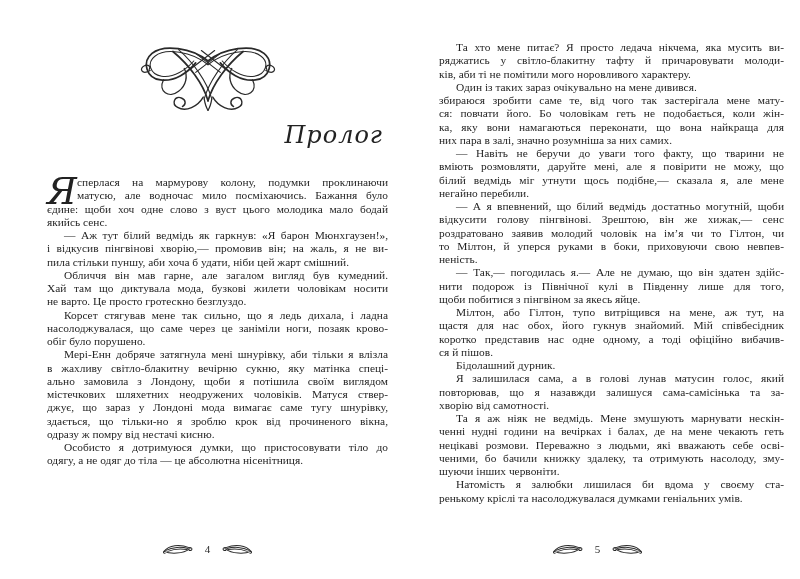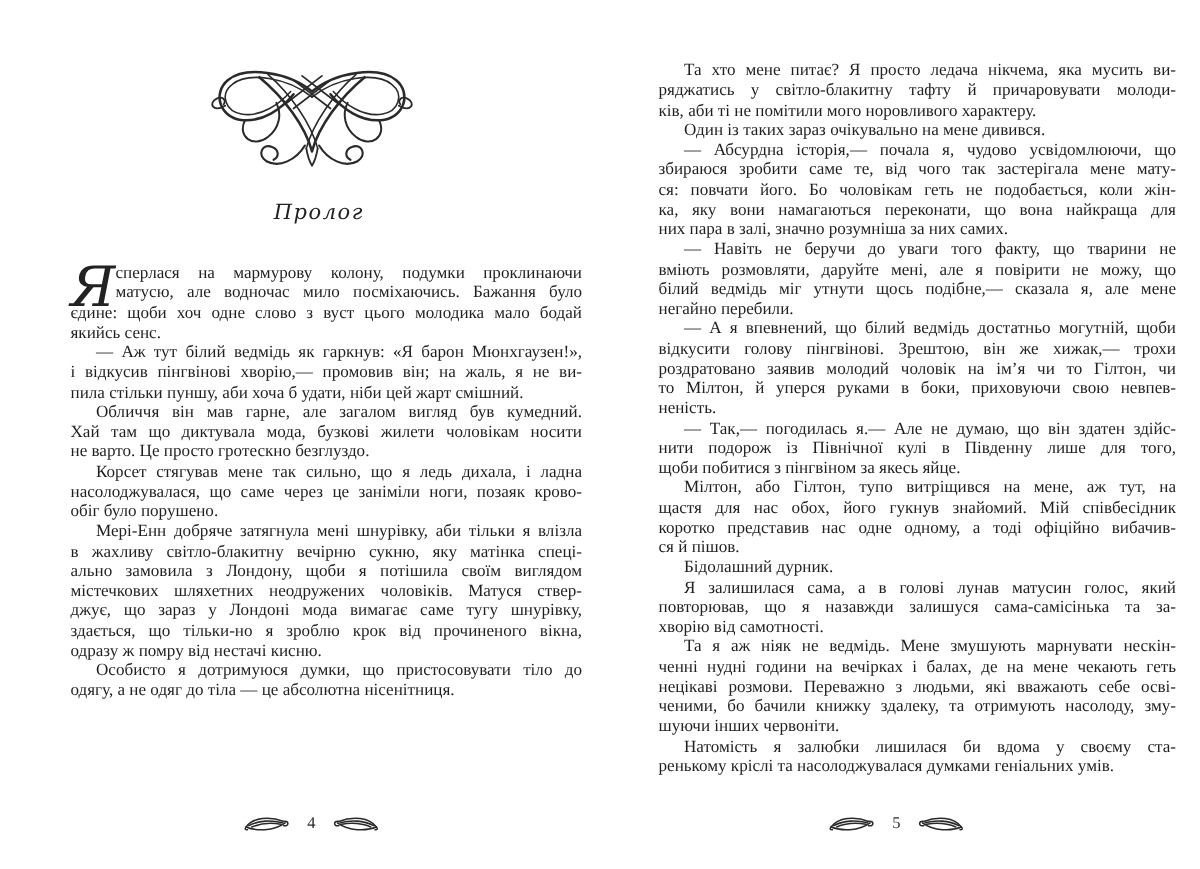--- a/index.html
+++ b/index.html
@@ -4,23 +4,23 @@
 <style>
   html,body{margin:0;padding:0;background:#ffffff;}
   #spread{
     position:relative;width:800px;height:579px;background:#ffffff;overflow:hidden;
     font-family:"Liberation Serif",serif;color:#1f1f1f;
   }
   
   .ornament{position:absolute;left:47px;top:42px;width:341px;height:76px;
     display:flex;justify-content:center;align-items:flex-start;transform:translateX(-10px);}
   .heading{
-    position:absolute;left:47px;top:134px;width:341px;margin:0;text-align:center;
+    position:absolute;left:47px;top:121px;width:341px;margin:0;text-align:right;
     font-family:"DejaVu Serif",serif;font-style:italic;font-weight:400;
-    font-size:14px;letter-spacing:1px;color:#222;transform:translateX(-5px);
+    font-size:24px;letter-spacing:1px;color:#222;transform:translateX(-5px);
   }
   
   .body-col{position:absolute;font-size:11.4px;}
   #left-body{left:47px;top:176px;width:341px;}
   #right-body{left:439px;top:41px;width:345px;}
   .para{margin:0;}
   .ln{
     height:13.25px;line-height:13.25px;white-space:nowrap;
     text-align:justify;text-align-last:justify;
   }
@@ -146,35 +146,34 @@
   <div id="right-body" class="body-col">
       <div class="para">
         <div class="ln first">Та хто мене питає? Я просто ледача нікчема, яка мусить ви-</div>
         <div class="ln">ряджатись у світло-блакитну тафту й причаровувати молоди-</div>
         <div class="ln last">ків, аби ті не помітили мого норовливого характеру.</div>
       </div>
       <div class="para">
         <div class="ln first last">Один із таких зараз очікувально на мене дивився.</div>
       </div>
       <div class="para">
-        <div class="ln first">— Абсурдна історія,— почала я, чудово усвідомлюючи, що</div>
         <div class="ln">збираюся зробити саме те, від чого так застерігала мене мату-</div>
         <div class="ln">ся: повчати його. Бо чоловікам геть не подобається, коли жін-</div>
         <div class="ln">ка, яку вони намагаються переконати, що вона найкраща для</div>
         <div class="ln last">них пара в залі, значно розумніша за них самих.</div>
       </div>
       <div class="para">
         <div class="ln first">— Навіть не беручи до уваги того факту, що тварини не</div>
         <div class="ln">вміють розмовляти, даруйте мені, але я повірити не можу, що</div>
         <div class="ln">білий ведмідь міг утнути щось подібне,— сказала я, але мене</div>
         <div class="ln last">негайно перебили.</div>
       </div>
       <div class="para">
         <div class="ln first">— А я впевнений, що білий ведмідь достатньо могутній, щоби</div>
-        <div class="ln">відкусити голову пінгвінові. Зрештою, він же хижак,— трохи</div>
+        <div class="ln">відкусити голову пінгвінові. Зрештою, він же хижак,— сенс</div>
         <div class="ln">роздратовано заявив молодий чоловік на ім’я чи то Гілтон, чи</div>
         <div class="ln">то Мілтон, й уперся руками в боки, приховуючи свою невпев-</div>
         <div class="ln last">неність.</div>
       </div>
       <div class="para">
         <div class="ln first">— Так,— погодилась я.— Але не думаю, що він здатен здійс-</div>
         <div class="ln">нити подорож із Північної кулі в Південну лише для того,</div>
         <div class="ln last">щоби побитися з пінгвіном за якесь яйце.</div>
       </div>
       <div class="para">

